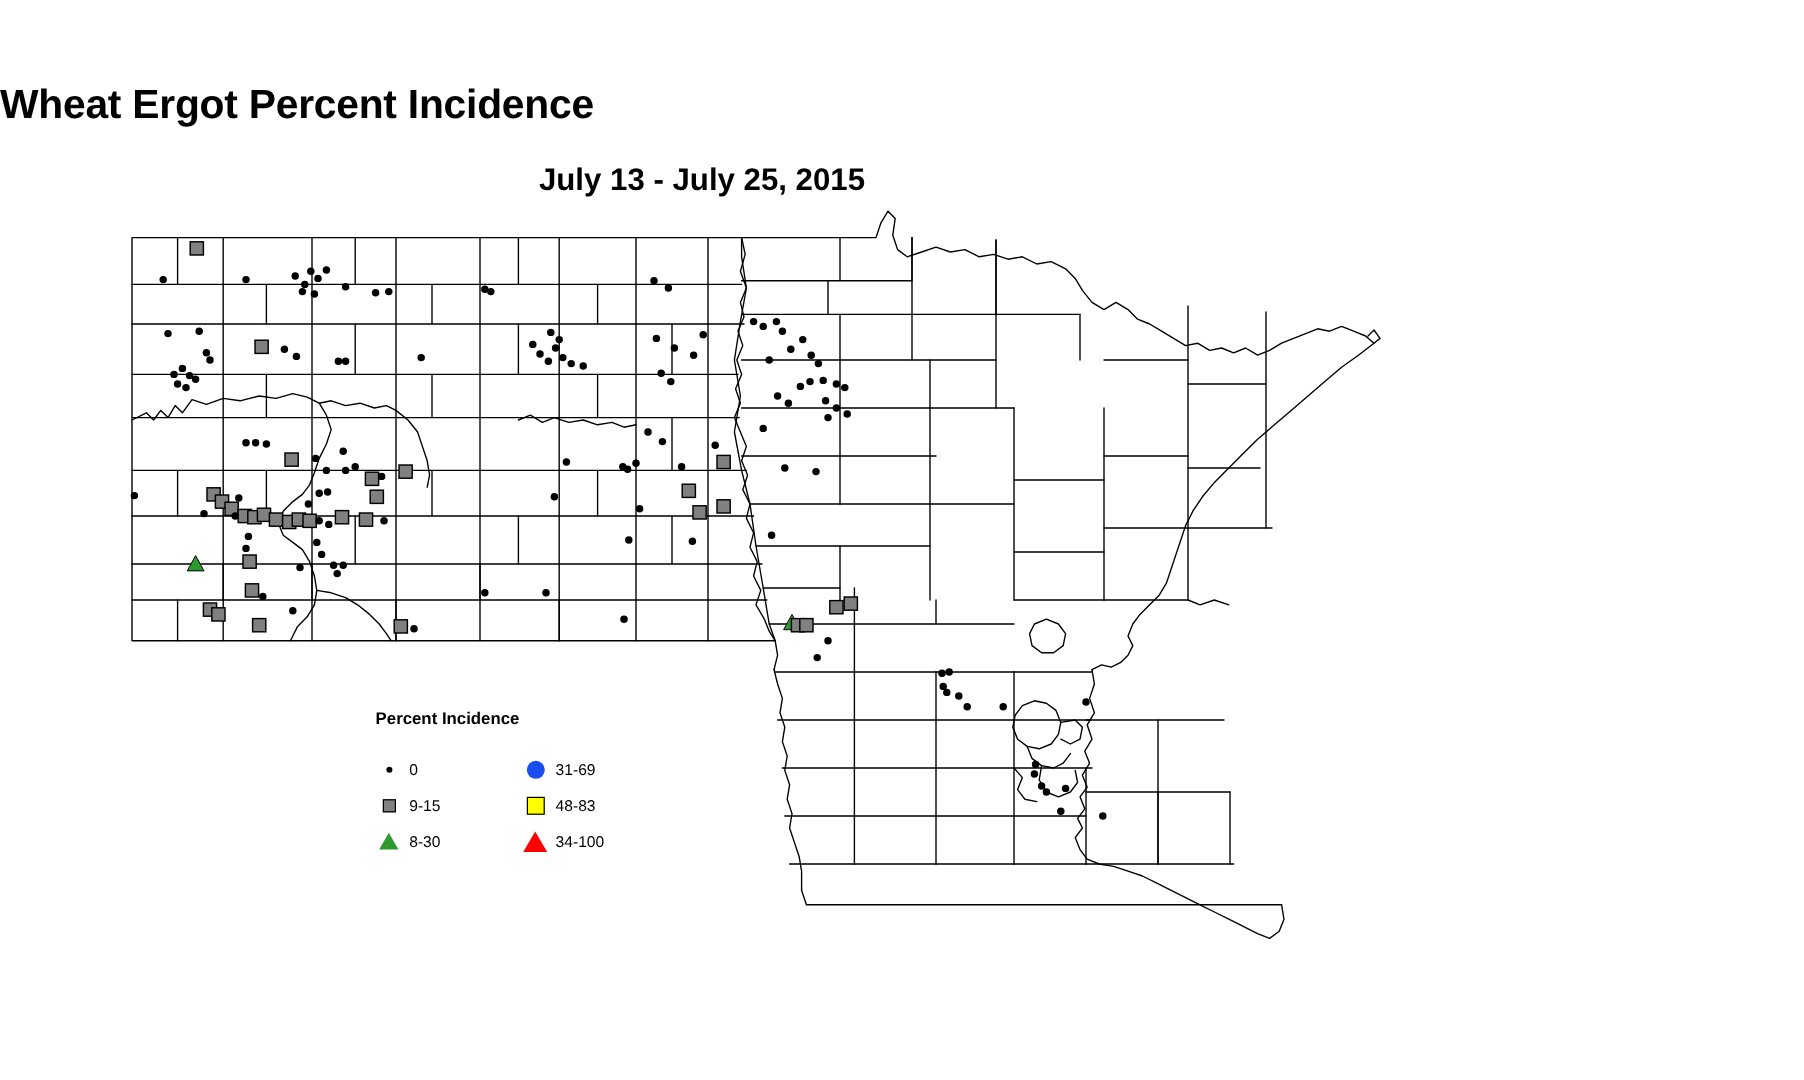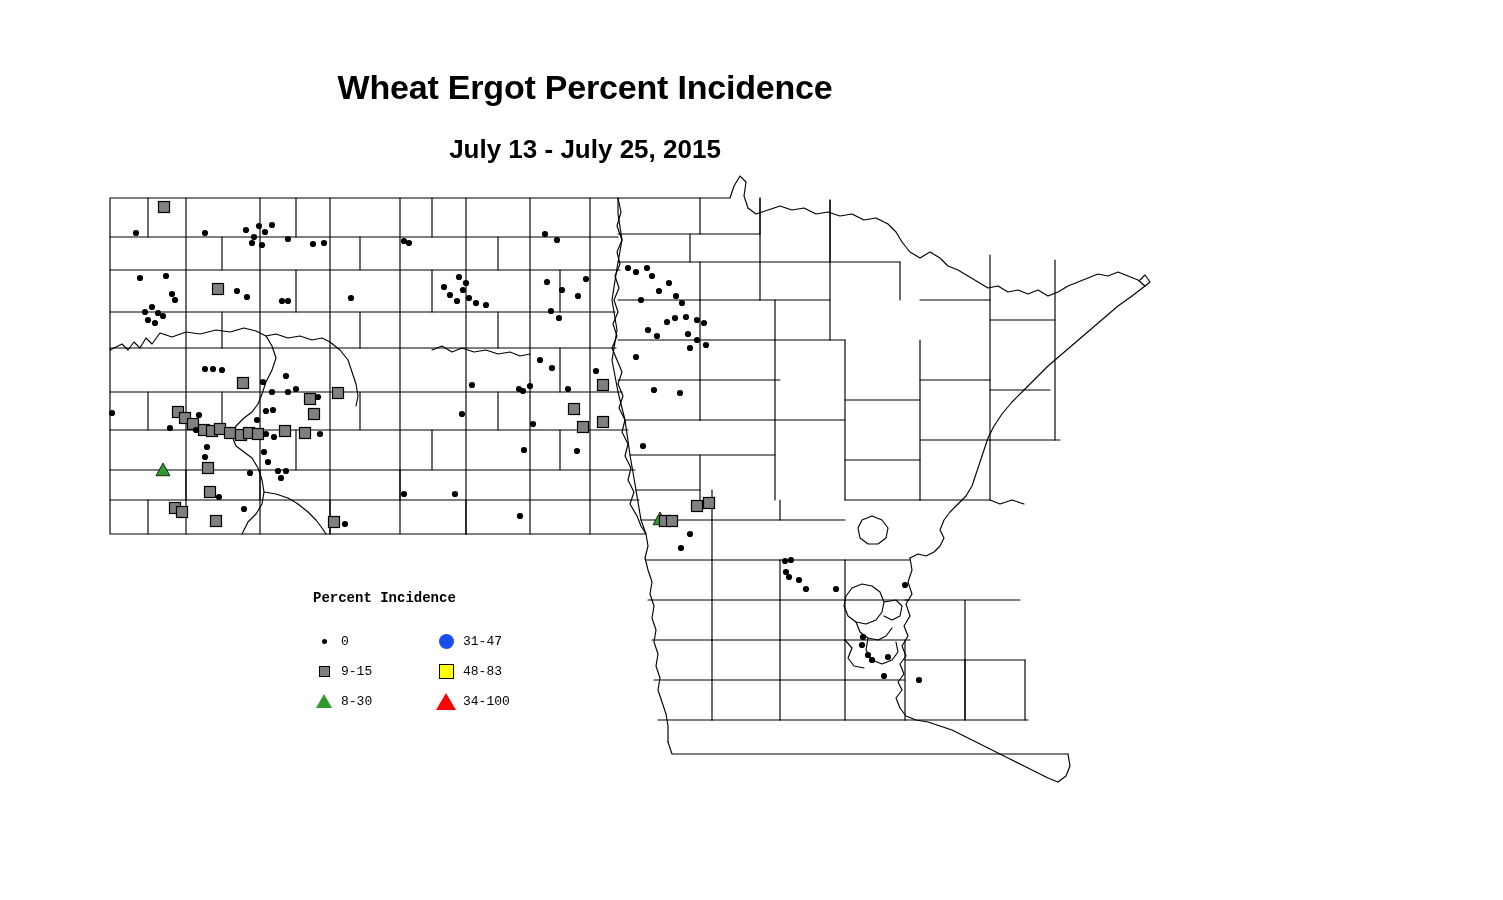--- a/index.html
+++ b/index.html
@@ -1,24 +1,24 @@
 <!DOCTYPE html>
 <html><head>
 <meta charset="utf-8">
 <style>
   html,body{margin:0;padding:0;background:#ffffff;}
   body{width:1503px;height:900px;position:relative;overflow:hidden;
        font-family:"Liberation Sans",sans-serif;color:#000;}
   #map-figure{position:absolute;left:0;top:0;width:1503px;height:900px;}
-  #title{position:absolute;left:0;top:68px;width:1170px;text-align:center;
+  #title{position:absolute;left:0;top:68px;width:1170px;text-align:left;
          font-size:34px;font-weight:bold;letter-spacing:-0.2px;}
   #subtitle{position:absolute;left:0;top:134px;width:1170px;text-align:center;
             font-size:26px;font-weight:bold;}
   #map-canvas{position:absolute;left:0;top:0;width:1503px;height:900px;}
-  #legend{position:absolute;left:311px;top:590px;width:230px;height:125px;font-family:Liberation Mono, monospace;}
+  #legend{position:absolute;left:311px;top:590px;width:230px;height:125px;}
   #legend-title{font-size:14px;font-weight:bold;margin:0 0 18px 2px;}
   .legend-col{position:absolute;top:36px;}
   .legend-col.left{left:0px;}
   .legend-col.right{left:122px;}
   .legend-row{display:flex;align-items:center;height:30px;}
   .legend-sym{width:26px;display:flex;align-items:center;justify-content:center;}
   .legend-label{font-size:13px;margin-left:4px;white-space:nowrap;}
   .sym-dot{width:5px;height:5px;border-radius:50%;background:#000;}
   .sym-square{width:11px;height:11px;border:1.5px solid #000;box-sizing:border-box;}
   .sym-circle{width:15px;height:15px;border-radius:50%;}
@@ -415,21 +415,21 @@
           </span>
         <span class="legend-label">8-30</span>
       </div>
     </div>
 
     <div class="legend-col right">
       <div class="legend-row">
         <span class="legend-sym">
             <span class="sym-circle" style="background:#1a4df0"></span>
           </span>
-        <span class="legend-label">31-47</span>
+        <span class="legend-label">31-69</span>
       </div>
       <div class="legend-row">
         <span class="legend-sym">
             <span class="sym-sq-lg" style="background:#ffff00"></span>
           </span>
         <span class="legend-label">48-83</span>
       </div>
       <div class="legend-row">
         <span class="legend-sym">
             <span class="sym-tri-lg"></span>

